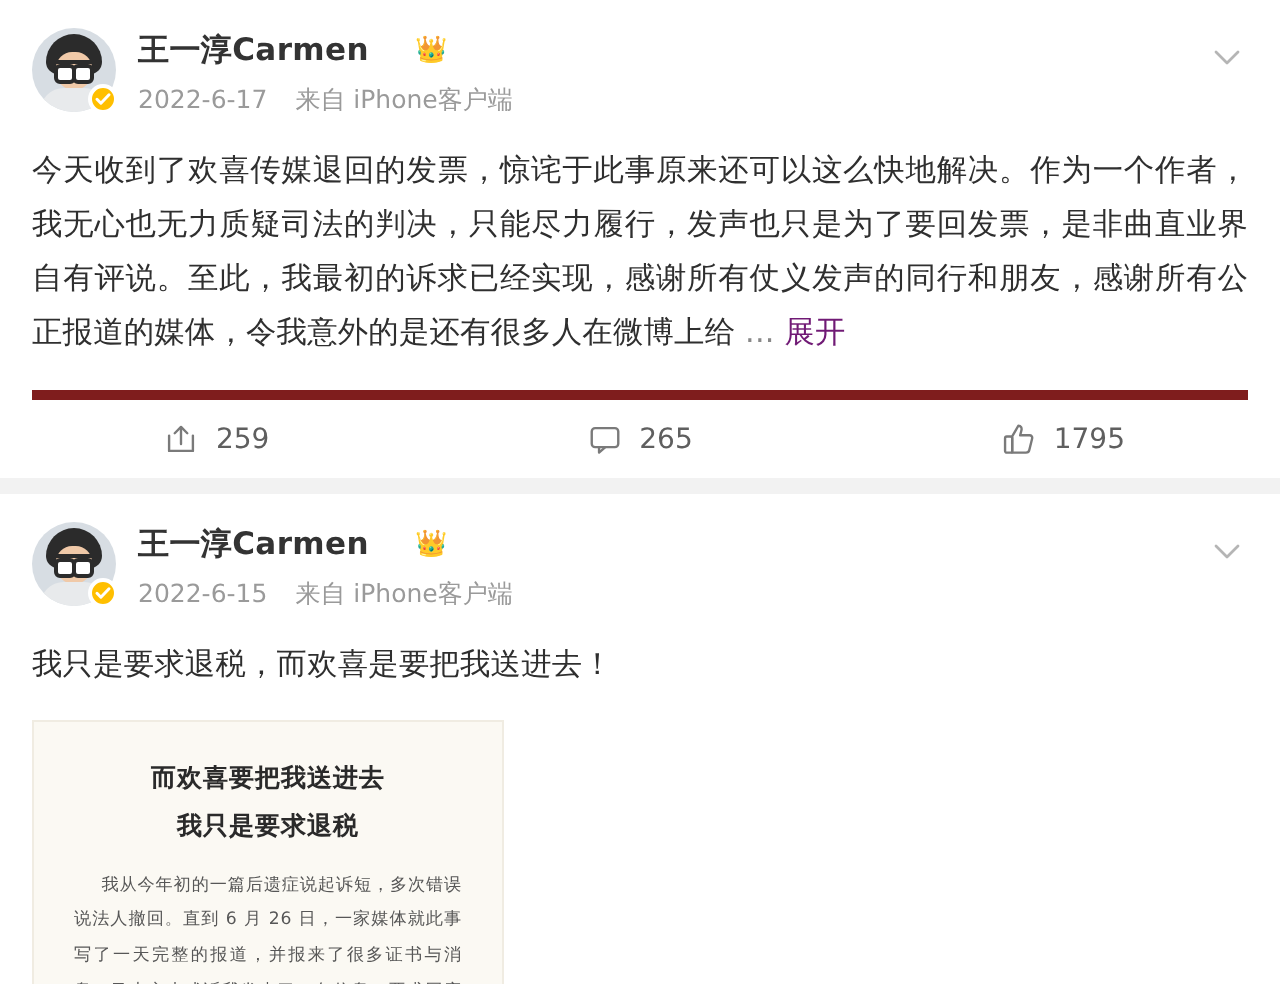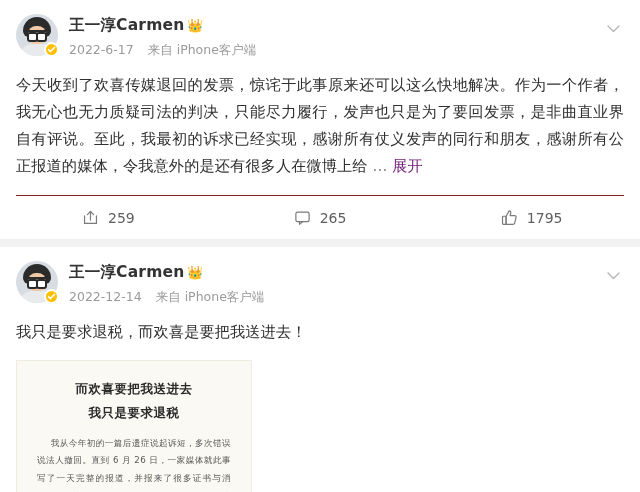--- a/index.html
+++ b/index.html
@@ -93,21 +93,21 @@
   .verify-badge svg { display: block; }
   .header-texts {
     margin-left: 11px;
     padding-top: 1px;
     flex: 1 1 auto;
     min-width: 0;
   }
   .username-row {
     display: flex;
     align-items: center;
-    gap: 3px;
+    gap: 23px;
   }
   .username {
     font-size: 15.5px;
     font-weight: bold;
     color: #333333;
     letter-spacing: 0.2px;
   }
   .crown-icon {
     font-size: 13px;
     line-height: 1;
@@ -143,21 +143,21 @@
     color: #701a75;
     cursor: pointer;
     font-size: 15.2px;
     white-space: nowrap;
   }
   .ellipsis { color: #888888; }
   .post-actions {
     display: flex;
     align-items: center;
     margin-top: 15px;
-    border-top: 1px solid #7f1d1d;
+    border-top: 5px solid #7f1d1d;
     height: 44px;
     gap: 27px;
   }
   .action {
     flex: 1 1 33.33%;
     display: flex;
     align-items: center;
     justify-content: center;
     gap: 9px;
     cursor: pointer;
@@ -279,21 +279,21 @@
               <path d="M2 6.2 L4.6 8.8 L10 3.2" stroke="#ffffff" stroke-width="2" fill="none" stroke-linecap="round" stroke-linejoin="round"></path>
             </svg>
         </div>
       </div>
       <div class="header-texts">
         <div class="username-row">
           <span class="username">王一淳Carmen</span>
           <span class="crown-icon">👑</span>
         </div>
         <div class="meta-row">
-          <span>2022-12-14</span><span class="meta-source">来自 iPhone客户端</span>
+          <span>2022-6-15</span><span class="meta-source">来自 iPhone客户端</span>
         </div>
       </div>
       <div class="chevron-btn">
         <svg width="13" height="8" viewBox="0 0 13 8">
             <path d="M1 1 L6.5 6.5 L12 1" stroke="#b5b5b5" stroke-width="1.4" fill="none" stroke-linecap="round" stroke-linejoin="round"></path>
           </svg>
       </div>
     </div>
 
     <div class="post-body">

